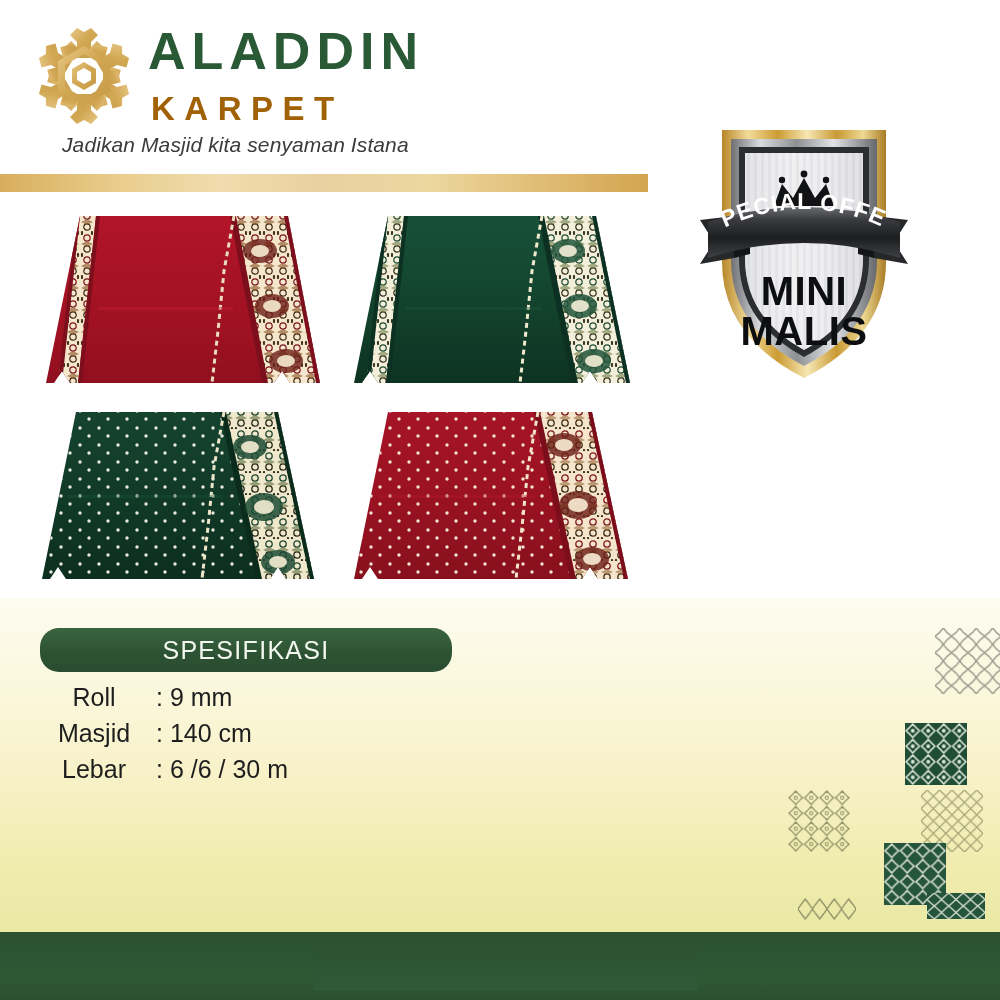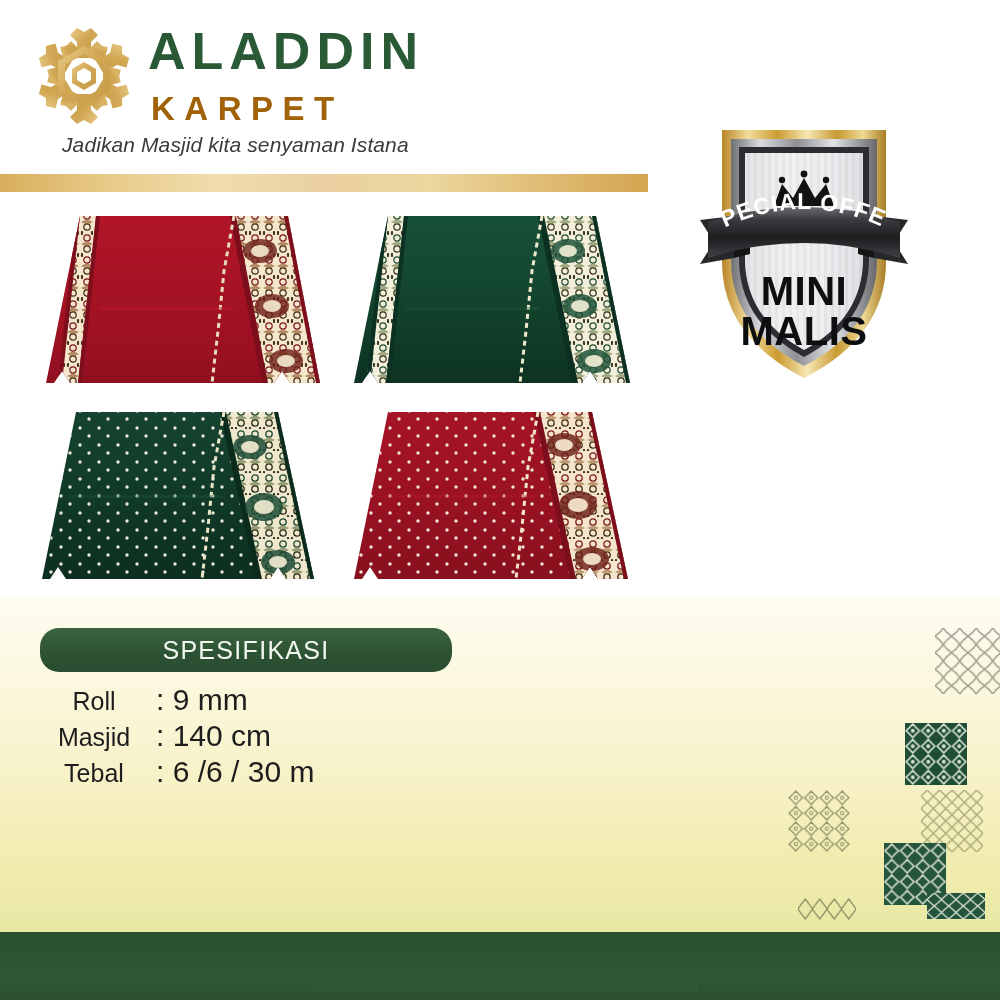--- a/index.html
+++ b/index.html
@@ -70,21 +70,21 @@
   }
   .spec-banner-label {
     color:#f2f7f0; font-size:25px; letter-spacing:1.3px;
     font-family:"Liberation Sans", sans-serif;
   }
   .spec-table { position:absolute; left:40px; top:85px; }
   .spec-row { display:flex; align-items:baseline; height:36px; }
   .spec-key {
     width:108px; text-align:center; font-size:25px; color:#1d1d1d;
   }
-  .spec-val { font-size:30px; color:#1d1d1d; margin-left:8px; }
+  .spec-val { font-size:25px; color:#1d1d1d; margin-left:8px; }
 
   
   .motif { position:absolute; }
   .motif svg { display:block; }
 
   
   .bottom-bar {
     position:absolute; left:0; top:932px; width:1000px; height:68px;
     background:linear-gradient(180deg,#2a5030 0%,#2c5533 35%,#2e5734 70%,#2b5030 100%);
   }
@@ -423,21 +423,21 @@
     <div class="spec-table">
       <div class="spec-row">
         <span class="spec-key">Roll</span>
         <span class="spec-val">: 9 mm</span>
       </div>
       <div class="spec-row">
         <span class="spec-key">Masjid</span>
         <span class="spec-val">: 140 cm</span>
       </div>
       <div class="spec-row">
-        <span class="spec-key">Tebal</span>
+        <span class="spec-key">Lebar</span>
         <span class="spec-val">: 6 /6 / 30 m</span>
       </div>
     </div>
 
     <div class="motif" style="left:935px; top:30px;">
       <svg width="66" height="66" viewBox="0 0 66 66">
         <defs>
           <pattern id="q1" width="16.5" height="16.5" patternUnits="userSpaceOnUse">
             <path d="M8.25,0 L12,4.5 L16.5,8.25 L12,12 L8.25,16.5 L4.5,12 L0,8.25 L4.5,4.5 Z" fill="none" stroke="#9a9a8d" stroke-width="1.4"></path>
           </pattern>

